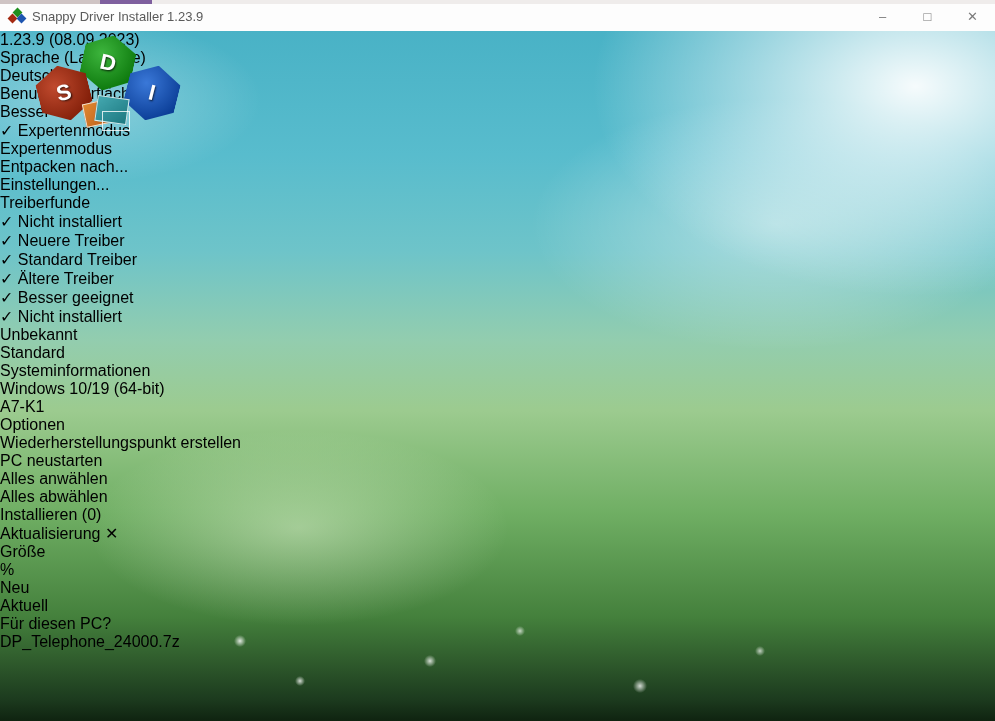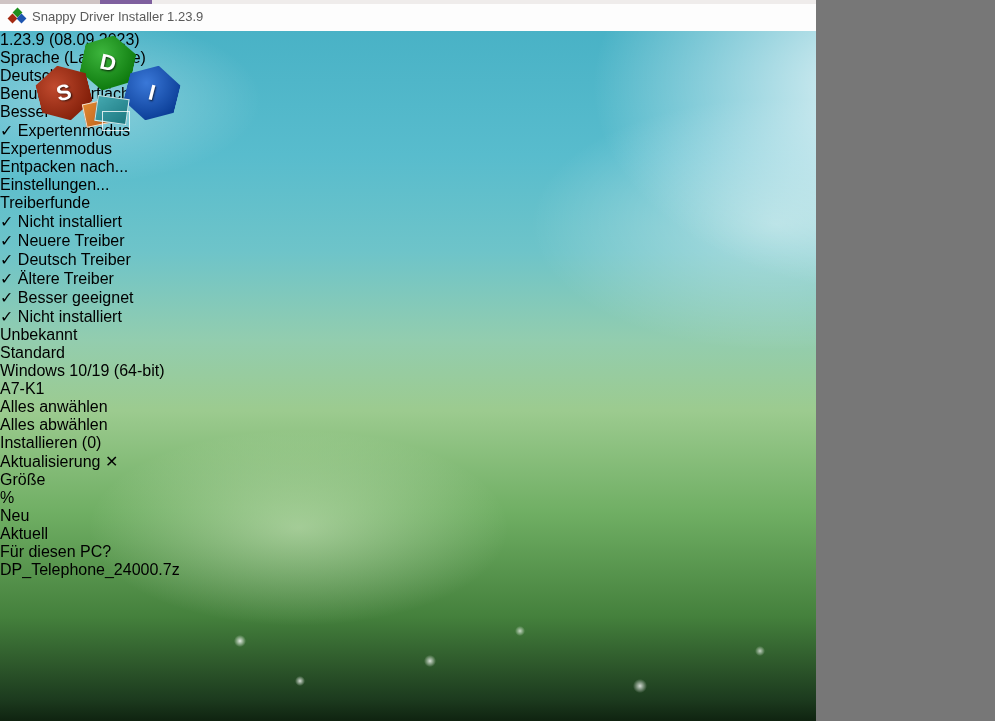--- a/index.html
+++ b/index.html
@@ -1,17 +1,17 @@
 <!DOCTYPE html>
 <html><head>
 <meta charset="utf-8">
 <style>
   * { margin:0; padding:0; box-sizing:border-box; }
   body { font-family:"Liberation Sans", sans-serif; background:#777; }
-  .screen { position:relative; width:816px; height:721px; overflow:hidden; background:#fff; }
+  .screen { position:relative; width:995px; height:721px; overflow:hidden; background:#fff; }
 
   
   .top-strip { position:absolute; left:0; top:0; width:995px; height:4px; background:#efeceb; }
   .top-strip .seg-a { position:absolute; left:0; top:0; width:100px; height:4px; background:#cfc4c4; }
   .top-strip .seg-b { position:absolute; left:100px; top:0; width:52px; height:4px; background:#7e5f9e; }
 
   
   .titlebar { position:absolute; left:0; top:4px; width:995px; height:27px; background:#fdfdfd; }
   .titlebar .app-icon { position:absolute; left:9px; top:5px; width:16px; height:16px; }
   .app-icon i { position:absolute; width:7px; height:7px; transform:rotate(45deg); }
@@ -234,21 +234,21 @@
             <span>Nicht installiert</span>
           </div>
 
           <div class="cbrow">
             <span class="cb checked">✓</span>
             <span>Neuere Treiber</span>
           </div>
 
           <div class="cbrow">
             <span class="cb checked">✓</span>
-            <span>Deutsch Treiber</span>
+            <span>Standard Treiber</span>
           </div>
 
           <div class="cbrow">
             <span class="cb checked">✓</span>
             <span>Ältere Treiber</span>
           </div>
 
           <div class="cbrow">
             <span class="cb checked">✓</span>
             <span>Besser geeignet</span>
@@ -271,24 +271,40 @@
           </div>
 
           <div class="cbrow">
             <span class="cb"></span>
             <span>Standard</span>
           </div>
         </div>
     </div>
 
     <div class="panel sysinfo-panel">
+      <div class="ptitle">Systeminformationen</div>
       <div class="line1">Windows 10/19 (64-bit)</div>
       <div class="line2">A7-K1</div>
     </div>
 
+    <div class="panel optionsp">
+      <div class="ptitle">Optionen</div>
+      <div class="cb-list">
+
+          <div class="cbrow">
+            <span class="cb"></span>
+            <span>Wiederherstellungspunkt erstellen</span>
+          </div>
+
+          <div class="cbrow">
+            <span class="cb"></span>
+            <span>PC neustarten</span>
+          </div>
+        </div>
+    </div>
 
     <div class="ybtn ybtn1">Alles anwählen</div>
     <div class="ybtn ybtn2">Alles abwählen</div>
     <div class="gbtn">Installieren (0)</div>
     <div class="right-line"></div>
     <div class="progress"></div>
 
     <div class="dialog">
       <div class="dlg-titlebar">
         <span class="dlg-title">Aktualisierung</span>

